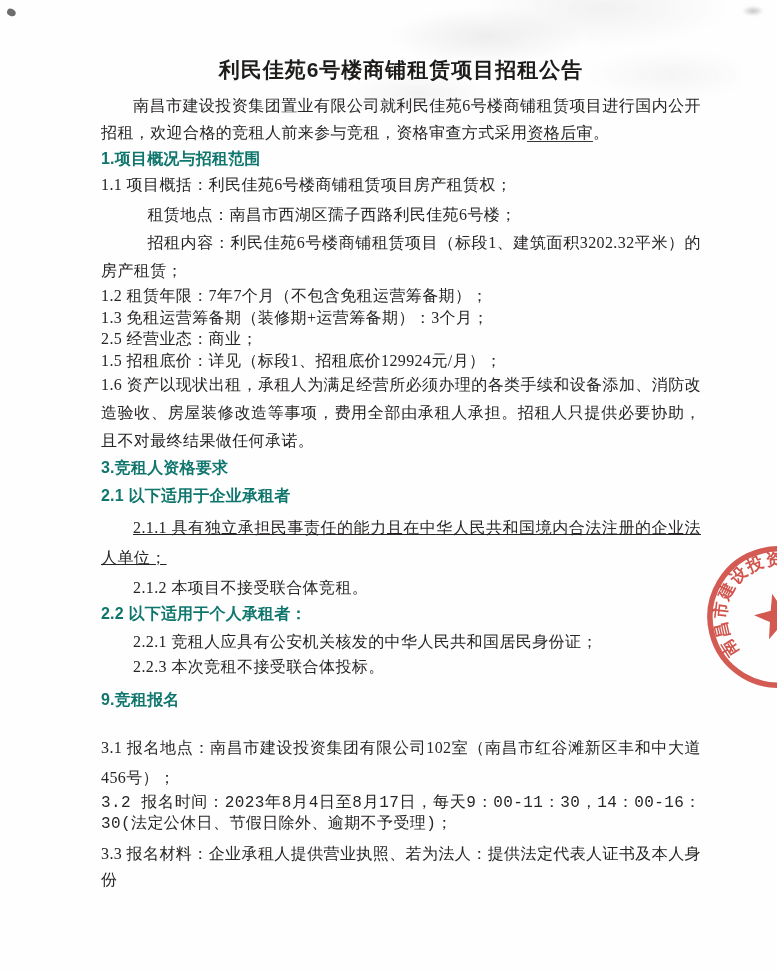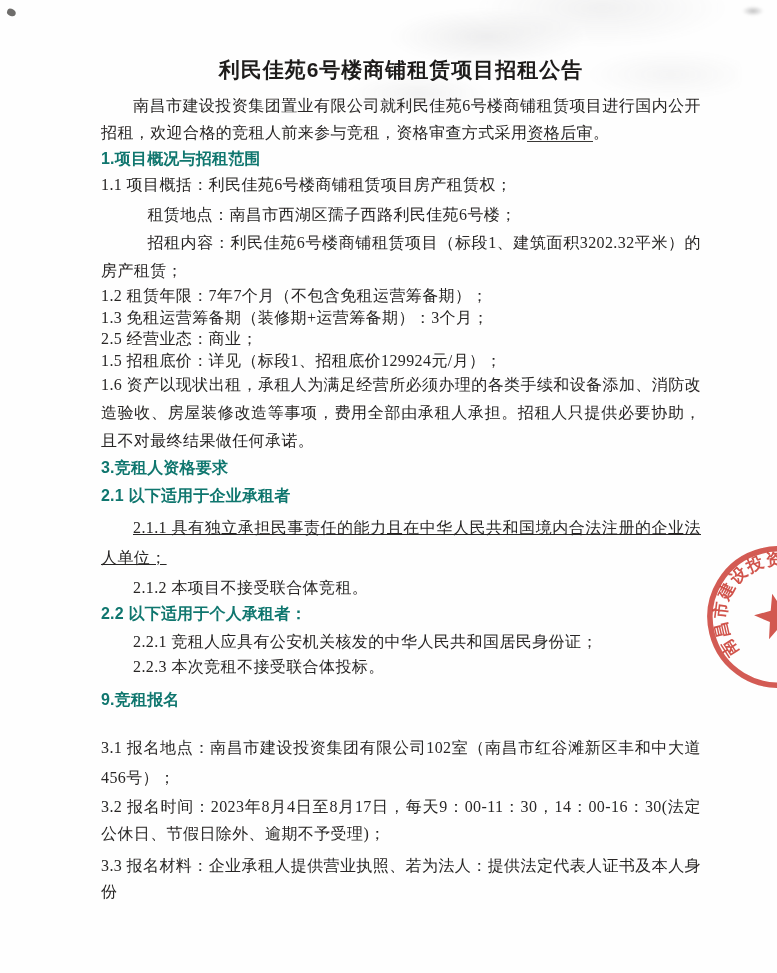--- a/index.html
+++ b/index.html
@@ -44,21 +44,21 @@
   .p-sub2   { line-height: 28px; text-indent: 2.9em; margin-top: 1px; }
   .p-tight  { line-height: 21.5px; }
   .p-wide   { line-height: 28px; }
   .p-item   { line-height: 30px; text-indent: 2em; margin-top: 4px; text-decoration: underline; }
   .p-item-s { line-height: 26px; text-indent: 2em; margin-top: 2px; }
   .p-item-t { line-height: 21.5px; text-indent: 2em; margin-top: 2px; }
   .p-item-e { line-height: 24px; text-indent: 2em; }
   .mt2 { margin-top: 2px; } .mt4 { }
   .mt6 { margin-top: 6px; } .mt8 { margin-top: 8px; }
   .p-31 { line-height: 30px; margin-top: 20px; }
-  .p-32 { line-height: 27px; }
+  .p-32 { line-height: 21px; font-family: Liberation Mono, monospace; }
   .p-33 { line-height: 26px; margin-top: 6px; }
 
   
   .smudge {
     position: absolute; pointer-events: none;
   }
   .smudge-top {
     left: 280px; top: -30px; width: 460px; height: 190px;
     background:
       radial-gradient(ellipse 140px 40px at 45% 35%, rgba(90,90,95,0.10), transparent 70%),

